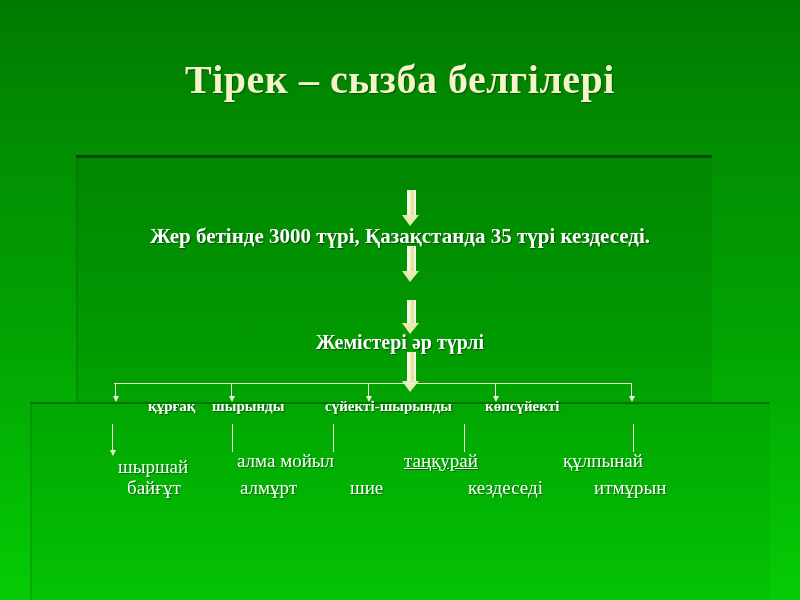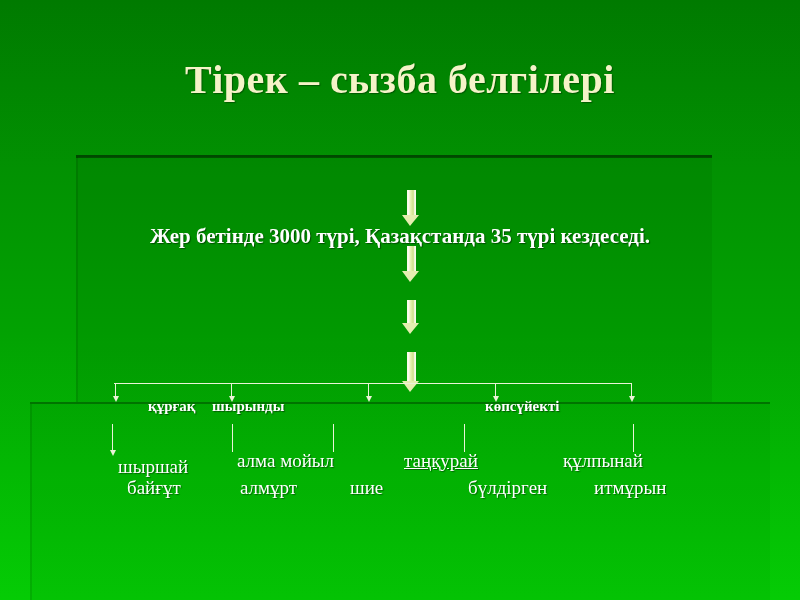--- a/index.html
+++ b/index.html
@@ -180,20 +180,21 @@
 <div id="slide">
 
   <div class="panel" id="panel-upper"></div>
   <div class="panel" id="panel-upper-topline"></div>
   <div class="panel" id="panel-lower"></div>
   <div class="panel" id="panel-lower-topline"></div>
 
   <div id="title">Тірек – сызба белгілері</div>
 
   <div class="stmt" id="stmt-1">Жер бетінде 3000 түрі, Қазақстанда 35 түрі кездеседі.</div>
+  <div class="stmt" id="stmt-3">Жемістері әр түрлі</div>
 
   <div class="block-arrow" id="arrow-0">
     <div class="shaft"></div>
     <div class="head"></div>
   </div>
   <div class="block-arrow" id="arrow-1">
     <div class="shaft"></div>
     <div class="head"></div>
   </div>
   <div class="block-arrow" id="arrow-2">
@@ -214,20 +215,21 @@
       <div class="vline" style="left: 368px; top: 383px; height: 14px;"></div>
       <div class="tick-head" style="left: 366px; top: 396px;"></div>
       <div class="vline" style="left: 495px; top: 383px; height: 14px;"></div>
       <div class="tick-head" style="left: 493px; top: 396px;"></div>
       <div class="vline" style="left: 631px; top: 383px; height: 14px;"></div>
       <div class="tick-head" style="left: 629px; top: 396px;"></div>
     </div>
 
   <div class="cat" id="cat-0">құрғақ</div>
   <div class="cat" id="cat-1">шырынды</div>
+  <div class="cat" id="cat-2">сүйекті-шырынды</div>
   <div class="cat" id="cat-3">көпсүйекті</div>
 
   <div id="branches-bottom">
       <div class="vline" style="left: 112px; top: 424px; height: 28px;"></div>
       <div class="tick-head" style="left: 110px; top: 450px;"></div>
       <div class="vline" style="left: 232px; top: 424px; height: 28px;"></div>
       <div class="vline" style="left: 333px; top: 424px; height: 28px;"></div>
       <div class="vline" style="left: 464px; top: 424px; height: 28px;"></div>
       <div class="vline" style="left: 633px; top: 424px; height: 28px;"></div>
     </div>
@@ -235,17 +237,17 @@
   <div id="leaf-row-a">
       <div class="leaf leaf-row-a" style="left: 118px; margin-top: 6px;">шыршай</div>
       <div class="leaf leaf-row-a" style="left: 237px;">алма мойыл</div>
       <div class="leaf leaf-row-a" style="left: 404px; text-decoration: underline;">таңқурай</div>
       <div class="leaf leaf-row-a" style="left: 563px;">құлпынай</div>
     </div>
   <div id="leaf-row-b">
       <div class="leaf leaf-row-b" style="left: 127px;">байғұт</div>
       <div class="leaf leaf-row-b" style="left: 240px;">алмұрт</div>
       <div class="leaf leaf-row-b" style="left: 350px;">шие</div>
-      <div class="leaf leaf-row-b" style="left: 468px;">бүлдірген</div>
+      <div class="leaf leaf-row-b" style="left: 468px;">кездеседі</div>
       <div class="leaf leaf-row-b" style="left: 594px;">итмұрын</div>
     </div>
 
 </div>
 
 </body></html>

